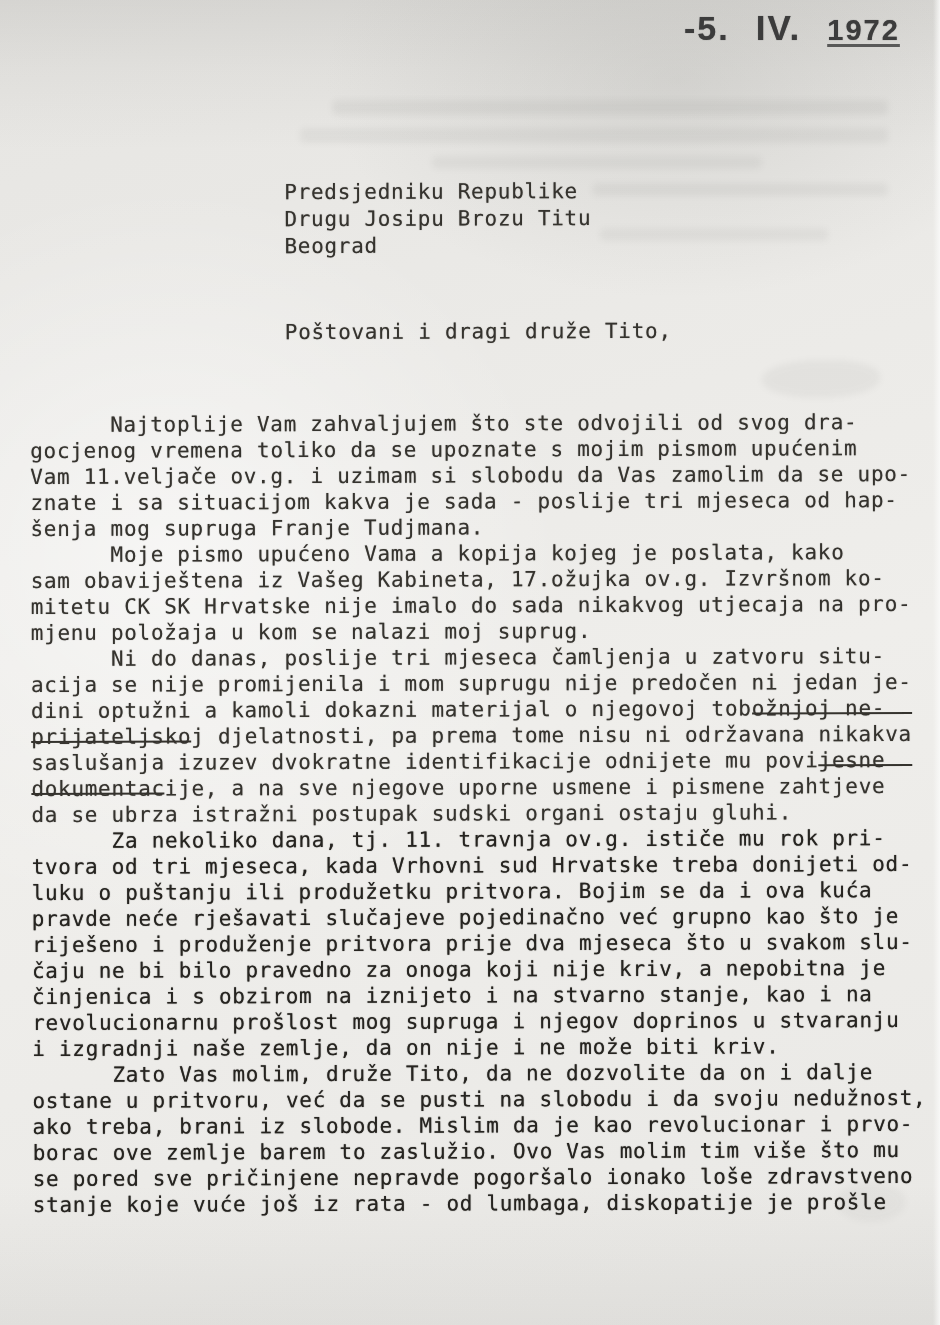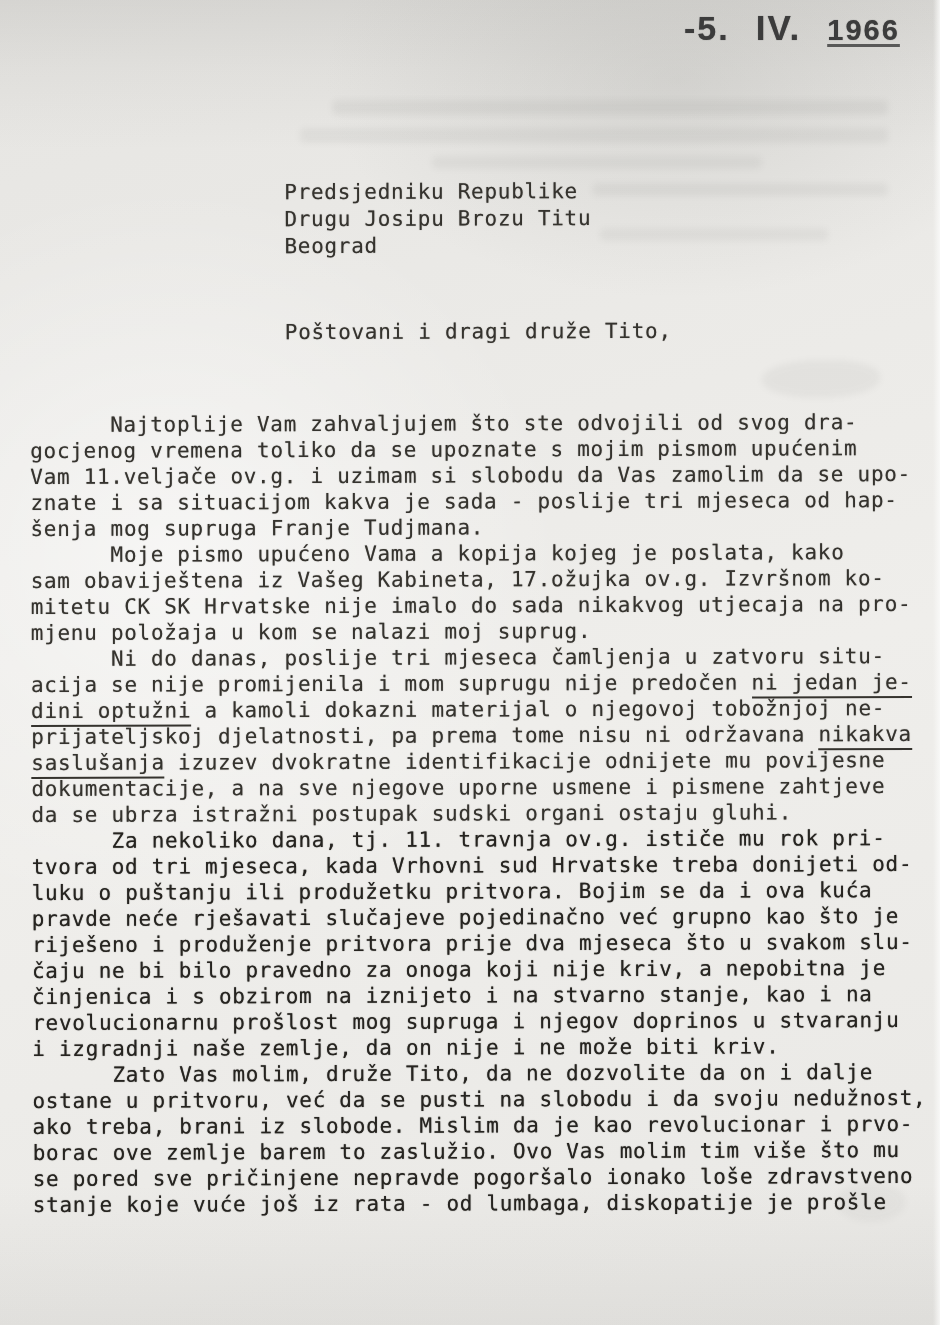--- a/index.html
+++ b/index.html
@@ -51,21 +51,21 @@
     text-shadow:0 0 1px rgba(52,50,45,.55);
   }
   .recipient{position:absolute;left:285px;top:180px;}
   .recipient .tline{line-height:27px;}
   .salutation{position:absolute;left:285px;top:320px;}
   .body-block{position:absolute;left:30px;top:412px;}
   .bline{height:26px;}
   .bline.dark{color:#262420;text-shadow:0 0 1px rgba(38,36,32,.75);}
   .ul{
     border-bottom:2px solid currentColor;
-    padding-bottom:2px;
+    padding-bottom:18px;
   }
   
   .ghost{
     position:absolute;background:#6b6b68;border-radius:5px;
     filter:blur(3px);
   }
   .g1{left:332px;top:100px;width:556px;height:15px;opacity:.085;}
   .g2{left:300px;top:128px;width:588px;height:15px;opacity:.075;}
   .g3{left:432px;top:156px;width:330px;height:13px;opacity:.07;}
   .g4{left:592px;top:183px;width:296px;height:13px;opacity:.08;}
@@ -82,21 +82,21 @@
 <div class="ghost g2"></div>
 <div class="ghost g3"></div>
 <div class="ghost g4"></div>
 <div class="ghost g5"></div>
 <div class="ghost g6"></div>
 <div class="ghost g7"></div>
 
 <div class="stamp">
   <span class="day">-5.</span>
   <span class="month">IV.</span>
-  <span class="year">1966</span>
+  <span class="year">1972</span>
 </div>
 
 <div class="letter">
   <div class="recipient tw"><div class="tline">Predsjedniku Republike</div><div class="tline">Drugu Josipu Brozu Titu</div><div class="tline">Beograd</div></div>
 
   <div class="salutation tw">Poštovani i dragi druže Tito,</div>
 
   <div class="body-block tw"><div class="bline"><span>      Najtoplije Vam zahvaljujem što ste odvojili od svog dra-</span></div><div class="bline"><span>gocjenog vremena toliko da se upoznate s mojim pismom upućenim</span></div><div class="bline"><span>Vam 11.veljače ov.g. i uzimam si slobodu da Vas zamolim da se upo-</span></div><div class="bline"><span>znate i sa situacijom kakva je sada - poslije tri mjeseca od hap-</span></div><div class="bline"><span>šenja mog supruga Franje Tudjmana.</span></div><div class="bline"><span>      Moje pismo upućeno Vama a kopija kojeg je poslata, kako</span></div><div class="bline"><span>sam obaviještena iz Vašeg Kabineta, 17.ožujka ov.g. Izvršnom ko-</span></div><div class="bline"><span>mitetu CK SK Hrvatske nije imalo do sada nikakvog utjecaja na pro-</span></div><div class="bline"><span>mjenu položaja u kom se nalazi moj suprug.</span></div><div class="bline"><span>      Ni do danas, poslije tri mjeseca čamljenja u zatvoru situ-</span></div><div class="bline"><span>acija se nije promijenila i mom suprugu nije predočen </span><span class="ul">ni jedan je-</span></div><div class="bline"><span class="ul">dini optužni</span><span> a kamoli dokazni materijal o njegovoj tobožnjoj ne-</span></div><div class="bline"><span>prijateljskoj djelatnosti, pa prema tome nisu ni održavana </span><span class="ul">nikakva</span></div><div class="bline"><span class="ul">saslušanja</span><span> izuzev dvokratne identifikacije odnijete mu povijesne</span></div><div class="bline"><span>dokumentacije, a na sve njegove uporne usmene i pismene zahtjeve</span></div><div class="bline"><span>da se ubrza istražni postupak sudski organi ostaju gluhi.</span></div><div class="bline dark"><span>      Za nekoliko dana, tj. 11. travnja ov.g. ističe mu rok pri-</span></div><div class="bline dark"><span>tvora od tri mjeseca, kada Vrhovni sud Hrvatske treba donijeti od-</span></div><div class="bline dark"><span>luku o puštanju ili produžetku pritvora. Bojim se da i ova kuća</span></div><div class="bline dark"><span>pravde neće rješavati slučajeve pojedinačno već grupno kao što je</span></div><div class="bline dark"><span>riješeno i produženje pritvora prije dva mjeseca što u svakom slu-</span></div><div class="bline dark"><span>čaju ne bi bilo pravedno za onoga koji nije kriv, a nepobitna je</span></div><div class="bline dark"><span>činjenica i s obzirom na iznijeto i na stvarno stanje, kao i na</span></div><div class="bline dark"><span>revolucionarnu prošlost mog supruga i njegov doprinos u stvaranju</span></div><div class="bline dark"><span>i izgradnji naše zemlje, da on nije i ne može biti kriv.</span></div><div class="bline dark"><span>      Zato Vas molim, druže Tito, da ne dozvolite da on i dalje</span></div><div class="bline dark"><span>ostane u pritvoru, već da se pusti na slobodu i da svoju nedužnost,</span></div><div class="bline dark"><span>ako treba, brani iz slobode. Mislim da je kao revolucionar i prvo-</span></div><div class="bline dark"><span>borac ove zemlje barem to zaslužio. Ovo Vas molim tim više što mu</span></div><div class="bline dark"><span>se pored sve pričinjene nepravde pogoršalo ionako loše zdravstveno</span></div><div class="bline dark"><span>stanje koje vuće još iz rata - od lumbaga, diskopatije je prošle</span></div></div>
 </div>
 

